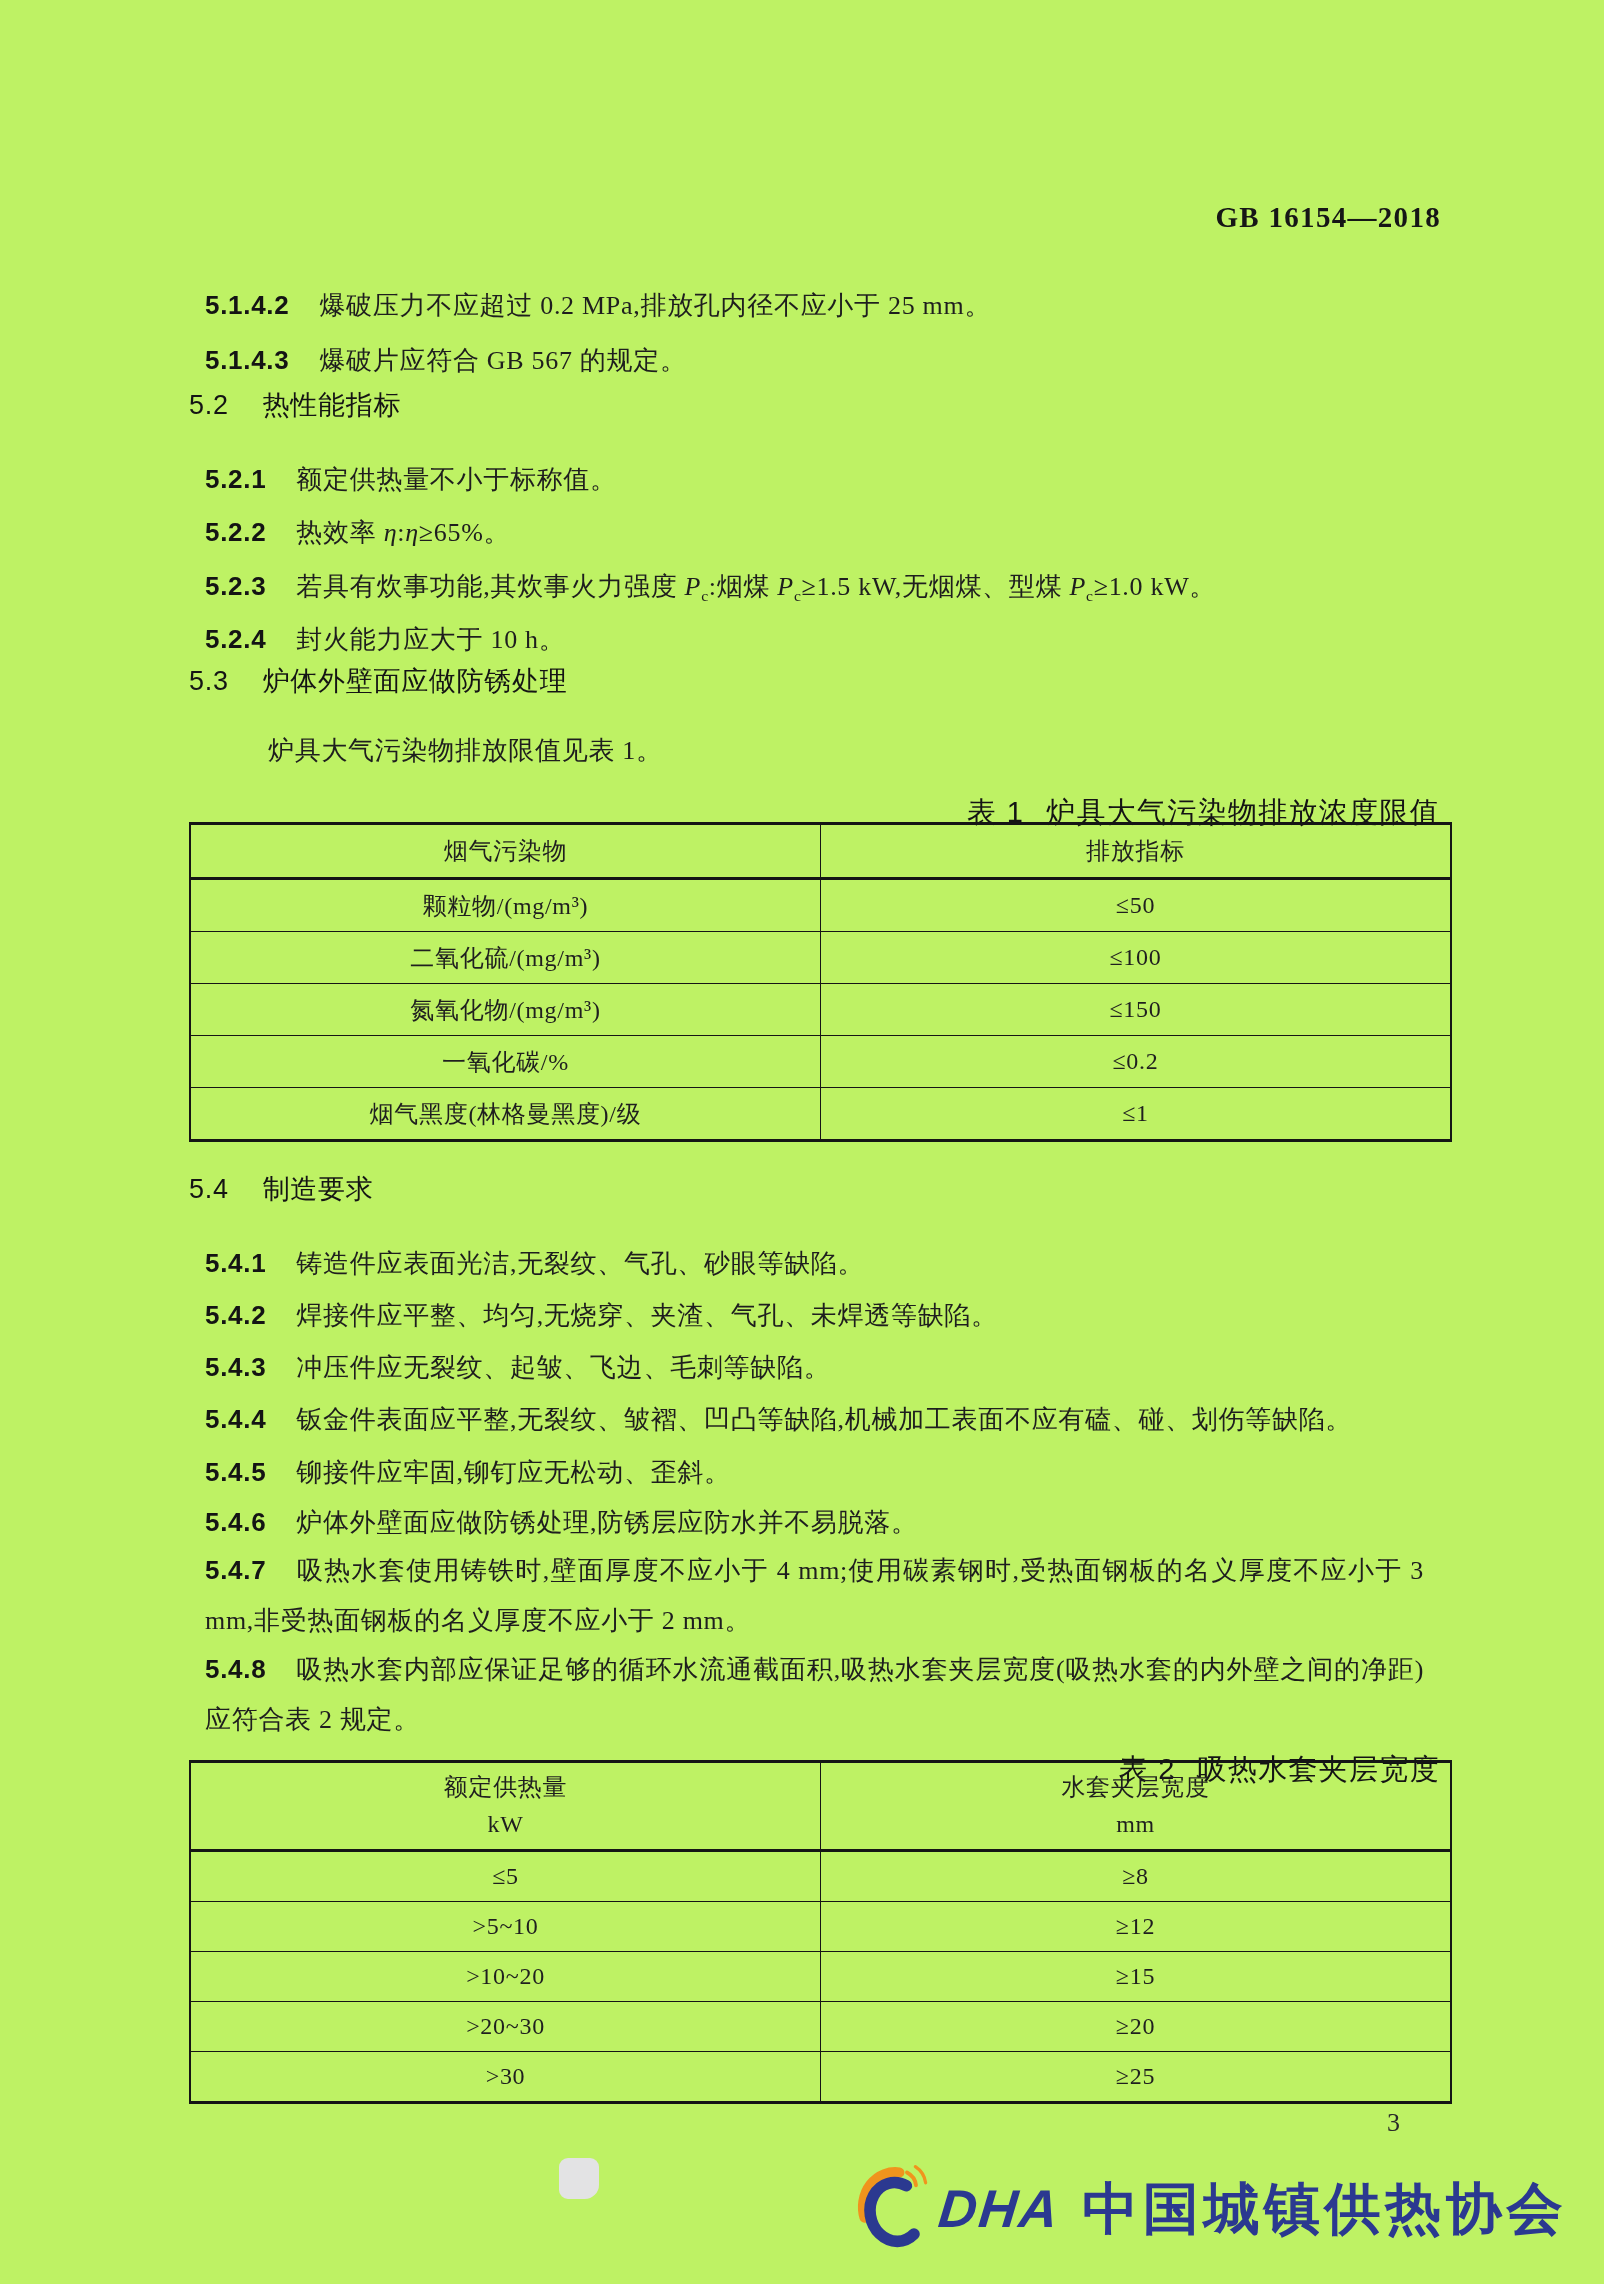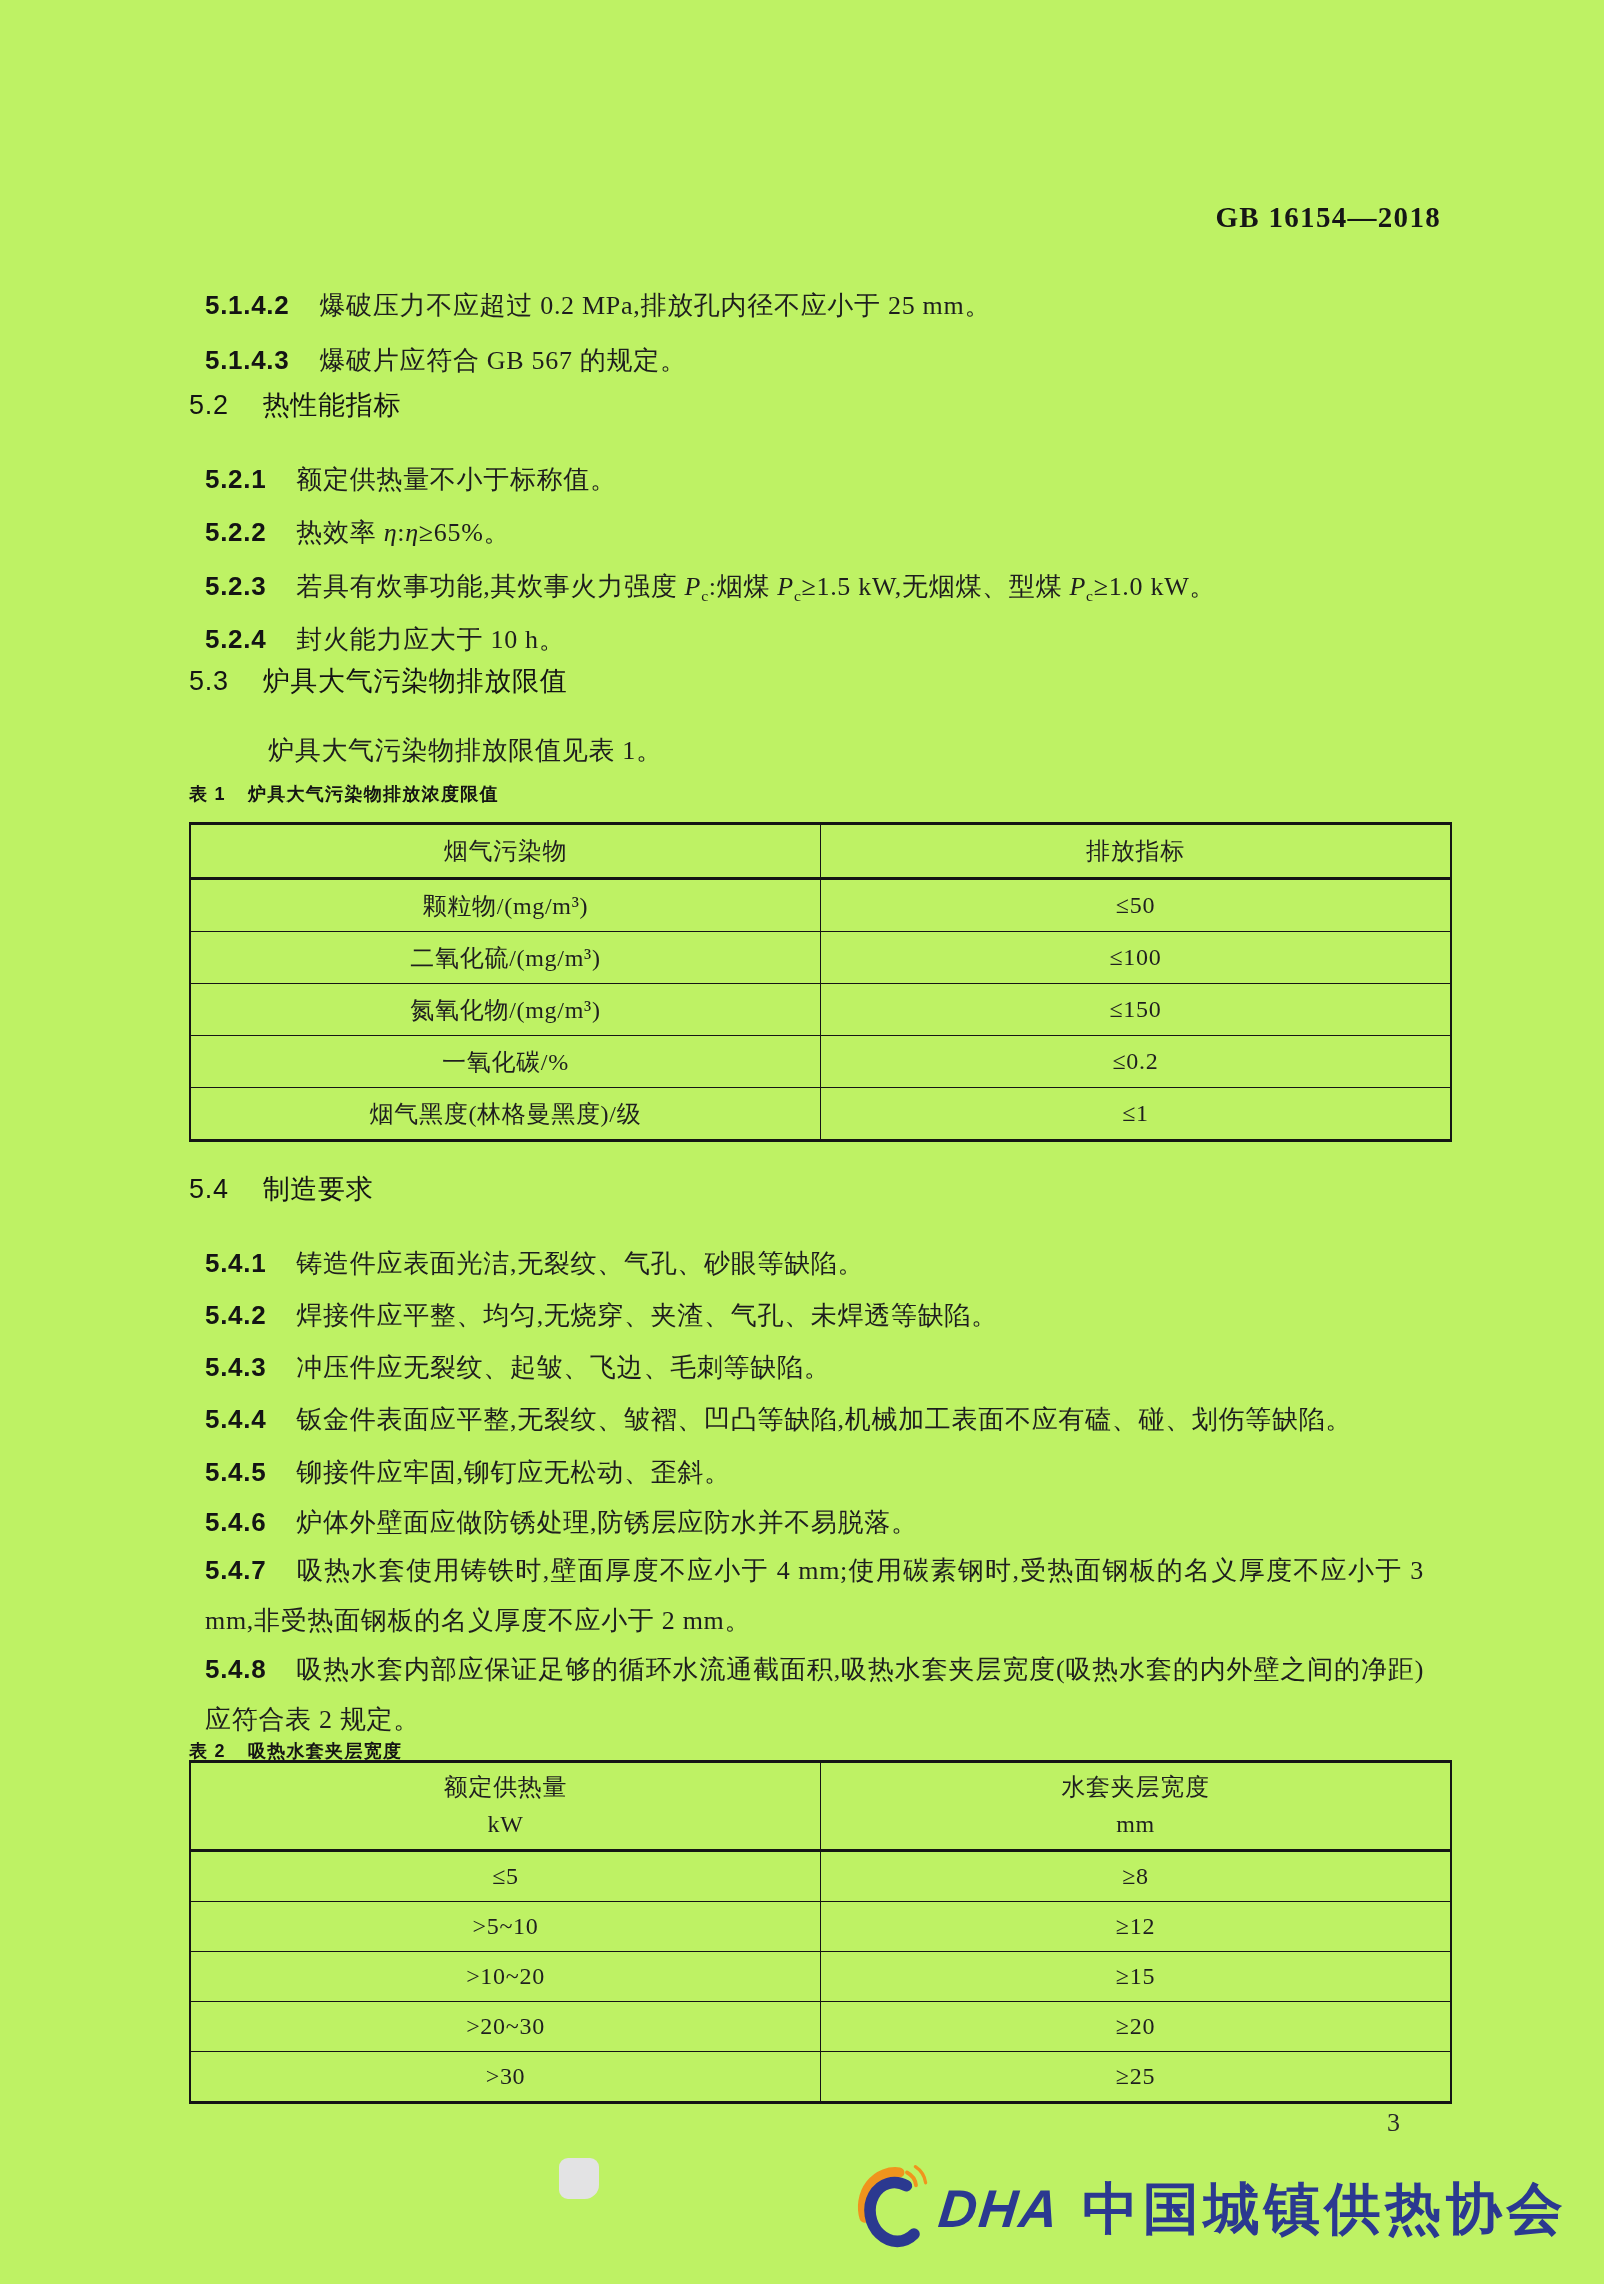--- a/index.html
+++ b/index.html
@@ -21,21 +21,21 @@
   .clause .cnum{
     font-family:"Liberation Sans","DejaVu Sans",sans-serif;
     font-weight:bold;display:inline-block;margin-right:30px;color:#141414;
   }
   .sec-heading{margin:0;font-size:27px;line-height:1.2;
     font-family:"Liberation Sans","DejaVu Sans",sans-serif;font-weight:normal;color:#141414;letter-spacing:0.7px;}
   .sec-heading .cnum{display:inline-block;margin-right:34px;}
   .wrap2{text-align:justify;line-height:50px;}
   .intro{padding-left:63px;}
   .tbl-caption{
-    text-align:left;font-size:18px;font-weight:bold;
+    text-align:right;font-size:29px;font-weight:normal;
     font-family:"Liberation Sans","DejaVu Sans",sans-serif;color:#141414;letter-spacing:1.3px;
   }
   .tbl-caption .cap-label{margin-right:22px;}
   table.gb{
     position:absolute;left:189px;width:1263px;
     border-collapse:collapse;table-layout:fixed;
     border-top:3.9px solid #151515;border-bottom:3.9px solid #151515;
     border-left:2px solid #151515;border-right:2px solid #151515;
   }
   table.gb td,table.gb th{
@@ -101,21 +101,21 @@
     <span class="cnum">5.2.2</span><span><span>热效率 </span><span class="var">η</span><span>:</span><span class="var">η</span><span>≥65%。</span></span>
   </p>
   <p class="clause abs" style="top:555px">
     <span class="cnum">5.2.3</span><span><span>若具有炊事功能,其炊事火力强度 </span><span class="var">P</span><sub class="vsub">c</sub><span>:烟煤 </span><span class="var">P</span><sub class="vsub">c</sub><span>≥1.5 kW,无烟煤、型煤 </span><span class="var">P</span><sub class="vsub">c</sub><span>≥1.0 kW。</span></span>
   </p>
   <p class="clause abs" style="top:608px">
     <span class="cnum">5.2.4</span><span>封火能力应大于 10 h。</span>
   </p>
 
   <p class="sec-heading abs" style="top:665px">
-    <span class="cnum">5.3</span><span>炉具大气污染物排放限值</span>
+    <span class="cnum">5.3</span><span>炉体外壁面应做防锈处理</span>
   </p>
   <p class="clause abs intro" style="top:719px">炉具大气污染物排放限值见表 1。</p>
 
   <p class="tbl-caption abs" style="top:764px">
     <span class="cap-label">表 1</span><span>炉具大气污染物排放浓度限值</span>
   </p>
 
   <table class="gb t1" style="top:822px">
     <tbody>
         <tr>

